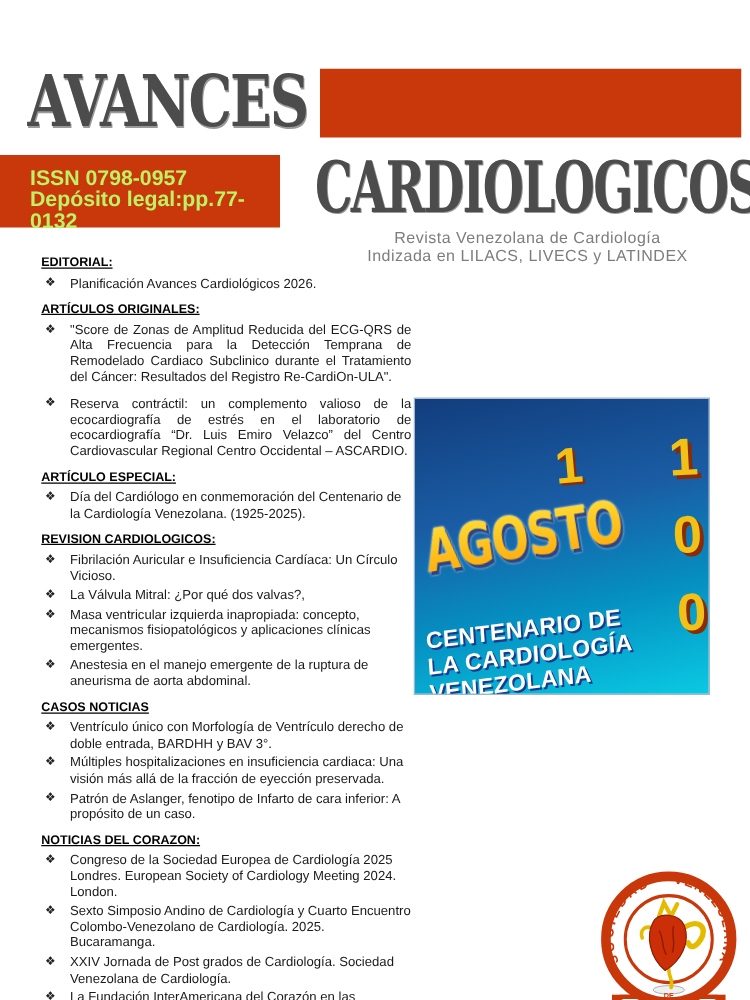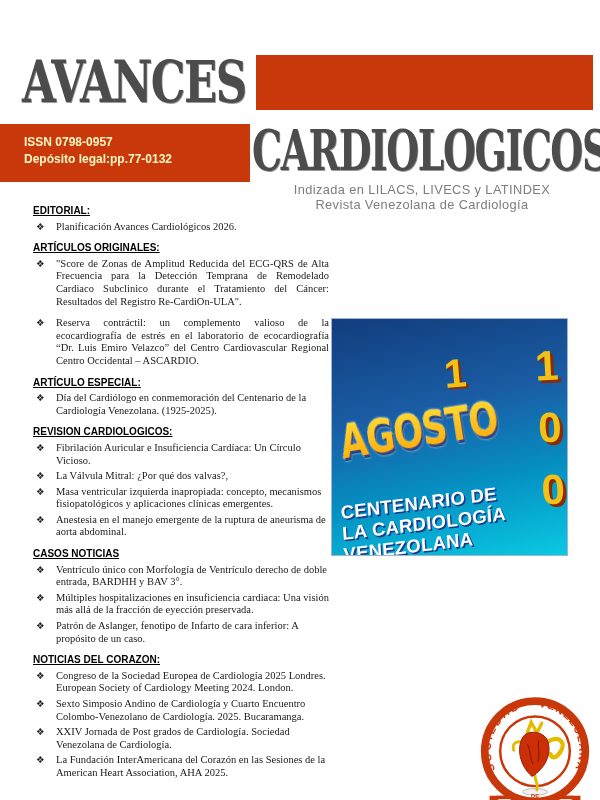--- a/index.html
+++ b/index.html
@@ -5,38 +5,38 @@
   html,body{margin:0;padding:0;background:#fff;}
   .page{position:relative;width:600px;height:800px;background:#ffffff;overflow:hidden;
         font-family:"Liberation Sans",sans-serif;color:#1a1a1a;margin-top:42px;}
 
   
   .top-red-rect{position:absolute;left:256px;top:13px;width:337px;height:55px;background:#c8380a;}
   .title-avances{position:absolute;left:22px;top:6px;font-family:"DejaVu Serif",serif;
         font-weight:bold;font-size:56px;color:#4c4c4c;white-space:nowrap;letter-spacing:-2px;
         transform:scaleX(.78) scaleY(1.02);transform-origin:left top;
         text-shadow:1px 1px 0 #9a9a9a;z-index:2;}
-  .issn-bar{position:absolute;left:0;top:82px;width:250px;height:58px;background:#c8380a;
-        color:#fef9c3;font-weight:bold;font-size:12px;line-height:17px;padding:10px 0 0 24px;
+  .issn-bar{position:absolute;left:0;top:82px;width:224px;height:58px;background:#c8380a;
+        color:#bef264;font-weight:bold;font-size:17px;line-height:17px;padding:10px 0 0 24px;
         box-sizing:border-box;}
   .title-cardio{position:absolute;left:252px;top:74px;font-family:"DejaVu Serif",serif;
         font-weight:bold;font-size:54px;color:#4c4c4c;white-space:nowrap;letter-spacing:-2px;
         transform:scaleX(.70) scaleY(1.05);transform-origin:left top;
         text-shadow:1px 1px 0 #9a9a9a;}
   .subtitle{position:absolute;left:248px;top:141px;width:348px;text-align:center;
         color:#7d7d7d;font-size:12.8px;line-height:14.5px;letter-spacing:.4px;}
 
   
   .toc{position:absolute;left:33px;top:160px;width:296px;font-size:10.5px;line-height:12.6px;}
   .toc h3{margin:9px 0 3px 0;font-size:10px;font-weight:bold;text-decoration:underline;
         color:#000;}
   .toc .section:first-child h3{margin-top:3px;}
   .item{display:flex;margin:0 0 3px 0;}
   .item .bullet{flex:0 0 20px;padding-left:3px;font-size:9.5px;color:#222;}
-  .item .txt{flex:1;font-family:Liberation Serif, serif;}
+  .item .txt{flex:1;}
   .item.justify .txt{text-align:justify;}
   .item.gap{margin-top:9px;}
 
   
   .poster{position:absolute;left:331px;top:276px;width:237px;height:238px;overflow:hidden;
         background:linear-gradient(168deg,#123d7d 0%,#1a5da5 38%,#0590c2 68%,#0ac9e2 100%);
         border:1px solid #9fb6cc;box-sizing:border-box;}
   .poster-word{position:absolute;left:4px;top:96px;font-size:47px;font-weight:bold;
         font-family:"DejaVu Sans",sans-serif;white-space:nowrap;letter-spacing:-1px;
         transform:rotate(-9deg) scaleX(.74);transform-origin:left top;
@@ -69,22 +69,22 @@
   <div class="top-red-rect"></div>
   <div class="title-avances">AVANCES</div>
 
   <div class="issn-bar">
     <div>ISSN 0798-0957</div>
     <div>Depósito legal:pp.77-0132</div>
   </div>
   <div class="title-cardio">CARDIOLOGICOS</div>
 
   <div class="subtitle">
+    <div>Revista Venezolana de Cardiología</div>
     <div>Indizada en LILACS, LIVECS y LATINDEX</div>
-    <div>Revista Venezolana de Cardiología</div>
   </div>
 
   <div class="toc">
 
     <div class="section">
       <h3>EDITORIAL:</h3>
       <div class="item">
         <span class="bullet">❖</span>
         <span class="txt">Planificación Avances Cardiológicos 2026.</span>
       </div>

